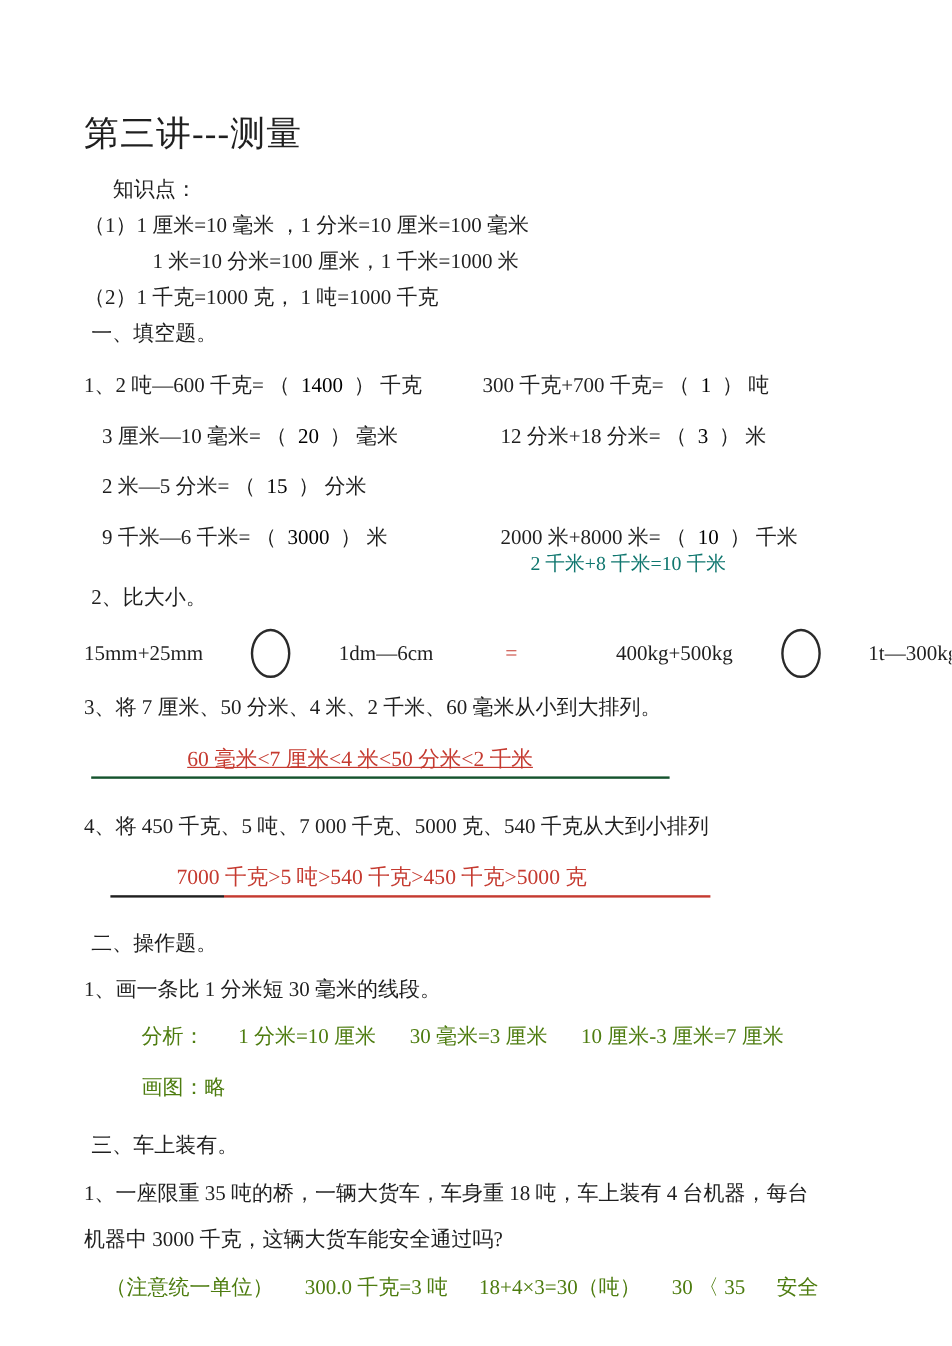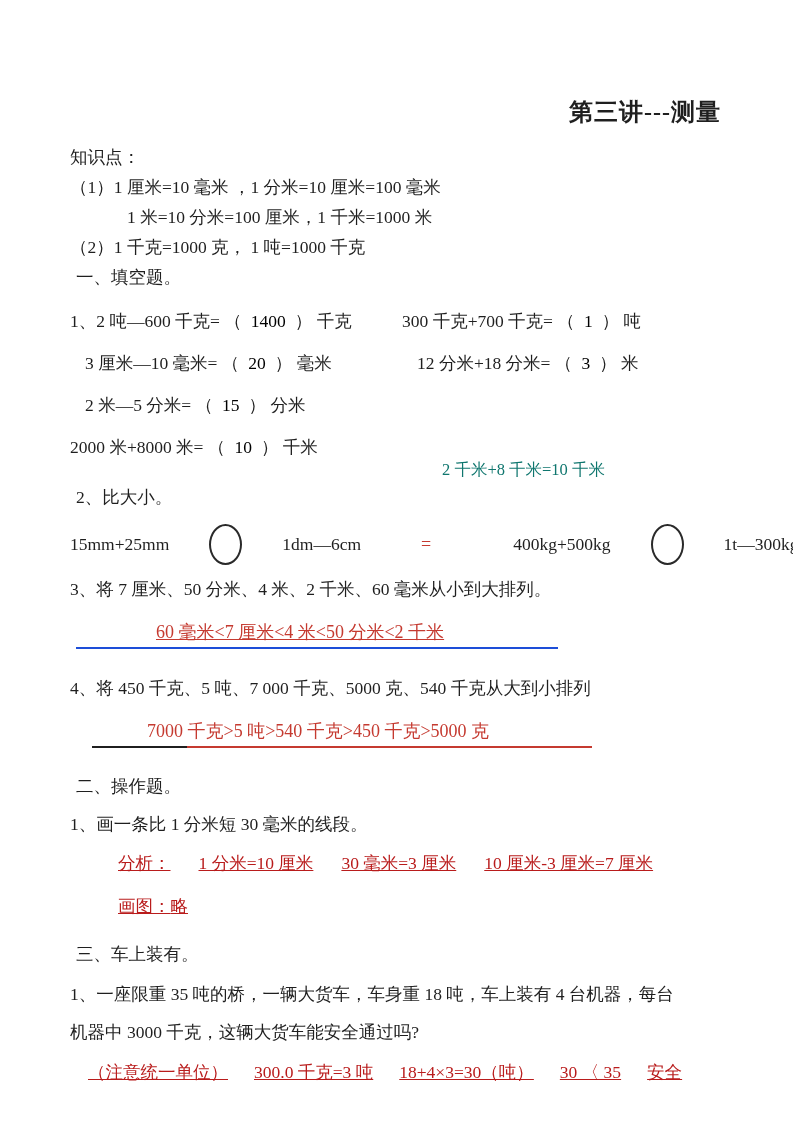--- a/index.html
+++ b/index.html
@@ -8,50 +8,50 @@
     width:793px;height:1122px;
     background:#ffffff;
     box-sizing:border-box;
     padding:96px 72px 0 70px;
     overflow:hidden;
     font-family:"Liberation Serif","DejaVu Serif",serif;
     color:#1f1f1f;
     font-size:17.5px;
   }
   .title{
-    font-size:24px;font-weight:700;text-align:right;
+    font-size:29px;font-weight:400;text-align:left;
     margin:0 0 14px 0;letter-spacing:1px;line-height:32px;
   }
   .kp-line{margin:0;line-height:30px;}
-  .kp-heading{margin-top:8px;}
+  .kp-heading{margin-top:8px;margin-left:24px;}
   .kp-indent{padding-left:57px;}
   .sec-heading{margin:0;line-height:30px;padding-left:6px;}
   .sec-heading.mt{margin-top:20px;}
   .fill{margin-top:8px;}
   .fill-row{display:flex;line-height:42px;white-space:nowrap;}
   .fill-row .cell-left{flex:0 0 332px;}
   .fill-row.indented .cell-left{padding-left:15px;}
-  .red{color:#b91c1c;text-decoration:underline;}
+  .red{color:#4d7c0f;}
   .green{color:#0f766e;}
   .ans{color:#000000;padding:0 9px;}
   .green-note{margin:-8px 0 0 372px;font-size:16.5px;line-height:20px;}
   .q2-heading{margin-top:2px;}
   .compare-row{display:flex;align-items:center;margin-top:10px;height:44px;white-space:nowrap;gap:30px;}
   .circle{width:33px;height:41px;border:2px solid #2a2a2a;border-radius:50%;
     margin:0 10px;flex:0 0 auto;box-sizing:border-box;background:transparent;}
   .cmp-ans{color:#c53a30;font-size:18px;}
   .sp-eq{margin-left:30px;}
   .sp-right{margin-left:52px;}
   .sp-gt{margin-left:30px;}
   .q-prompt{margin:0;line-height:30px;}
   .q3-prompt{margin-top:8px;}
   .q4-prompt{margin-top:24px;}
   .answer-line3{
     width:482px;margin:16px 0 0 6px;
-    border-bottom:2px solid #1d4ed8;padding-bottom:3px;white-space:nowrap;
+    border-bottom:2px solid #14532d;padding-bottom:3px;white-space:nowrap;
   }
   .answer-line3 .red-underlined{
     color:#c53a30;text-decoration:underline;
     text-decoration-color:#c53a30;margin-left:80px;font-size:18px;
   }
   .answer-line4{width:500px;margin:16px 0 0 22px;padding-bottom:3px;white-space:nowrap;}
   .answer-line4 .red-text{color:#c53a30;margin-left:55px;font-size:18px;}
   .answer-line4 .rule{display:block;height:2px;margin-top:3px;
     background:linear-gradient(to right,#1f1f1f 0 19%,#c53a30 19% 100%);}
   .op-q{margin-top:8px;}
@@ -85,20 +85,21 @@
       <span class="cell-right"><span>300 千克+700 千克= （</span><span class="ans">1</span><span>） 吨</span></span>
     </div>
     <div class="fill-row indented">
       <span class="cell-left"><span>3 厘米—10 毫米= （</span><span class="ans">20</span><span>） 毫米</span></span>
       <span class="cell-right"><span>12 分米+18 分米= （</span><span class="ans">3</span><span>） 米</span></span>
     </div>
     <div class="fill-row indented">
       <span class="cell-left"><span>2 米—5 分米= （</span><span class="ans">15</span><span>） 分米</span></span>
     </div>
     <div class="fill-row indented">
+      <span class="cell-left"><span>9 千米—6 千米= （</span><span class="ans">3000</span><span>） 米</span></span>
       <span class="cell-right"><span>2000 米+8000 米= （</span><span class="ans">10</span><span>） 千米</span></span>
     </div>
   </div>
 
   <p class="green green-note">2 千米+8 千米=10 千米</p>
 
   <p class="sec-heading q2-heading">2、比大小。</p>
 
   <div class="compare-row">
     <span>15mm+25mm</span>

